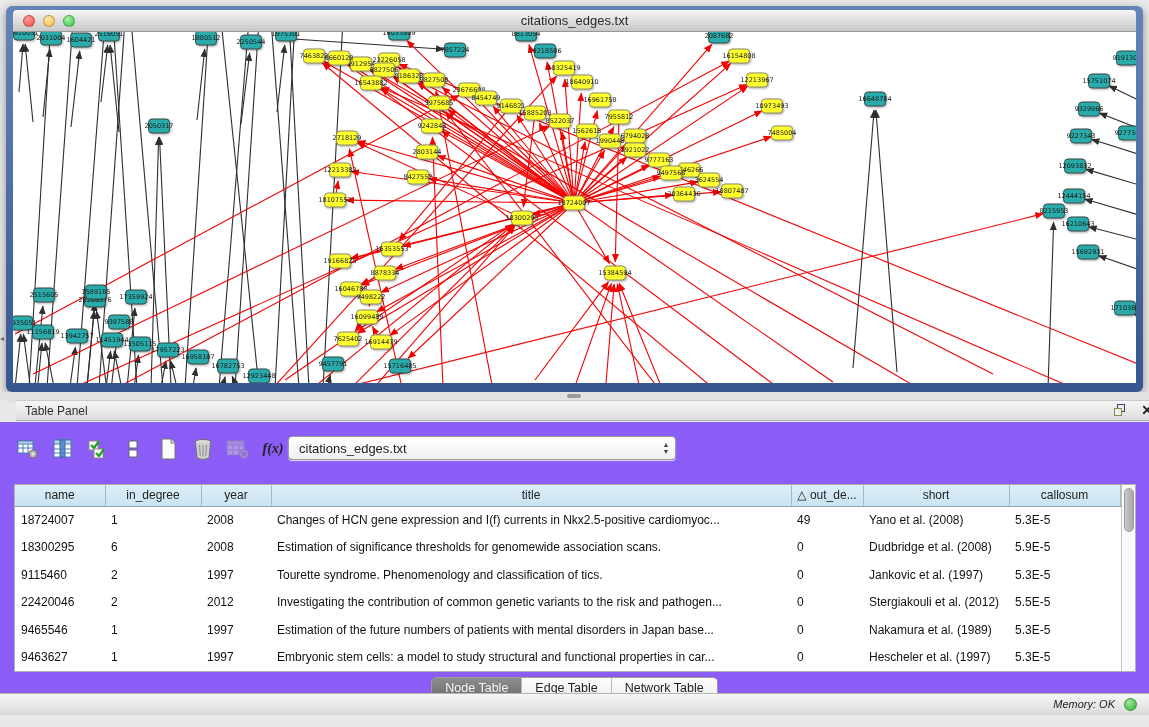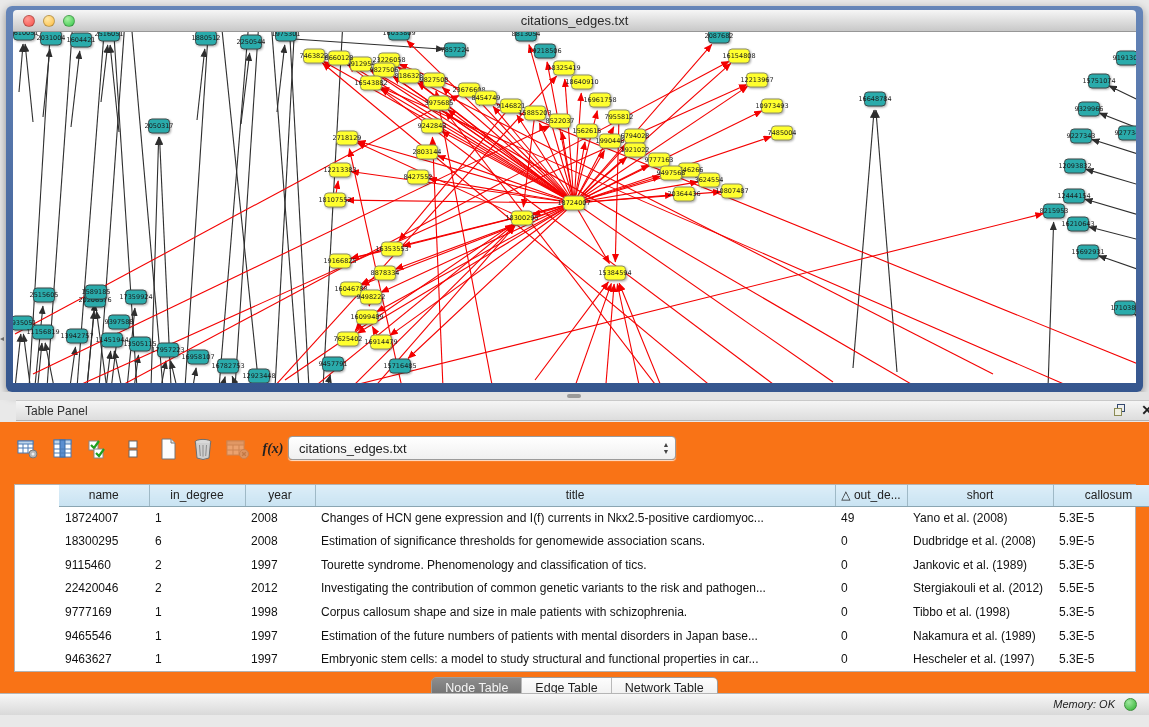--- a/index.html
+++ b/index.html
@@ -31,34 +31,34 @@
   
   #panel-header{position:absolute;left:16px;top:400px;width:100%;height:21px;
     background:linear-gradient(#f5f5f5,#dddddd);border-top:1px solid #c9c9c9;
     border-bottom:1px solid #b3b3b3;}
   #panel-header .ptitle{position:absolute;left:9px;top:0;line-height:20px;font-size:12px;color:#2e2e2e;}
   #panel-header .picons{position:absolute;right:12px;top:2px;display:flex;gap:14px;align-items:center;}
   .float-ic{position:relative;width:14px;height:14px;}
   .float-ic .sq1{position:absolute;left:4px;top:1px;width:8px;height:8px;border:1px solid #33486e;}
   .float-ic .sq2{position:absolute;left:1px;top:5px;width:8px;height:8px;border:1px solid #8a8a55;background:#efefe2;}
   .close-x{font-size:14px;font-weight:bold;color:#1d1d1d;line-height:14px;cursor:default;}
-  #panel-body{position:absolute;left:0;top:422px;width:100%;height:283px;background:#f97316;}
+  #panel-body{position:absolute;left:0;top:422px;width:100%;height:283px;background:#8b5cf6;}
   
   #toolbar{position:absolute;left:16px;top:12px;height:30px;display:flex;align-items:center;gap:11px;}
   .tool{width:24px;height:24px;display:flex;align-items:center;justify-content:center;}
   .tool.disabled{opacity:.45;}
   .fx{font-family:"Liberation Serif",serif;font-style:italic;font-weight:bold;font-size:14px;color:#222;}
   #combo{position:absolute;left:288px;top:14px;width:388px;height:24px;border:1px solid #9b9b9b;
     border-radius:4px;background:linear-gradient(#ffffff,#f0f0f0);display:flex;align-items:center;
     box-shadow:0 1px 1px rgba(255,255,255,.8), inset 0 1px 0 #fff;}
   #combo .cval{flex:1;padding-left:10px;font-size:13px;color:#1c1c1c;}
   #combo .arrows{width:18px;font-size:7px;line-height:7px;color:#444;text-align:center;}
   
   #tbl-wrap{position:absolute;left:14px;top:62px;width:1122px;height:188px;background:#fff;
-    border:1px solid #b2b2b2;display:flex;padding-left:44px;}
+    border:1px solid #b2b2b2;display:flex;}
   #dtable{border-collapse:collapse;table-layout:fixed;width:1105px;font-size:12px;color:#111;}
   #dtable th{height:21px;background:linear-gradient(#ddeef8,#c9e3f2);font-weight:normal;
     border-right:1px solid #9fb9c6;border-bottom:1px solid #8aa5b2;text-align:center;
     font-size:12px;color:#222;overflow:hidden;white-space:nowrap;}
   #dtable td{height:16px;padding:0 0 0 6px;white-space:nowrap;overflow:hidden;font-size:12px;}
   #vscroll{width:15px;background:#fafafa;border-left:1px solid #c4c4c4;position:relative;}
   #vthumb{position:absolute;left:2px;top:3px;width:10px;height:44px;border-radius:6px;
     background:linear-gradient(90deg,#c9c9c9,#a8a8a8);border:1px solid #9a9a9a;}
   
   #tabsbar{position:absolute;left:0;bottom:5px;width:100%;display:flex;justify-content:center;}
@@ -738,40 +738,31 @@
             <td>0</td>
             <td>Dudbridge et al. (2008)</td>
             <td>5.9E-5</td>
           </tr>
           <tr>
             <td>9115460</td>
             <td>2</td>
             <td>1997</td>
             <td>Tourette syndrome. Phenomenology and classification of tics.</td>
             <td>0</td>
-            <td>Jankovic et al. (1989)</td>
+            <td>Jankovic et al. (1997)</td>
             <td>5.3E-5</td>
           </tr>
           <tr>
             <td>22420046</td>
             <td>2</td>
             <td>2012</td>
             <td>Investigating the contribution of common genetic variants to the risk and pathogen...</td>
             <td>0</td>
             <td>Stergiakouli et al. (2012)</td>
             <td>5.5E-5</td>
-          </tr>
-          <tr>
-            <td>9777169</td>
-            <td>1</td>
-            <td>1998</td>
-            <td>Corpus callosum shape and size in male patients with schizophrenia.</td>
-            <td>0</td>
-            <td>Tibbo et al. (1998)</td>
-            <td>5.3E-5</td>
           </tr>
           <tr>
             <td>9465546</td>
             <td>1</td>
             <td>1997</td>
             <td>Estimation of the future numbers of patients with mental disorders in Japan base...</td>
             <td>0</td>
             <td>Nakamura et al. (1989)</td>
             <td>5.3E-5</td>
           </tr>

